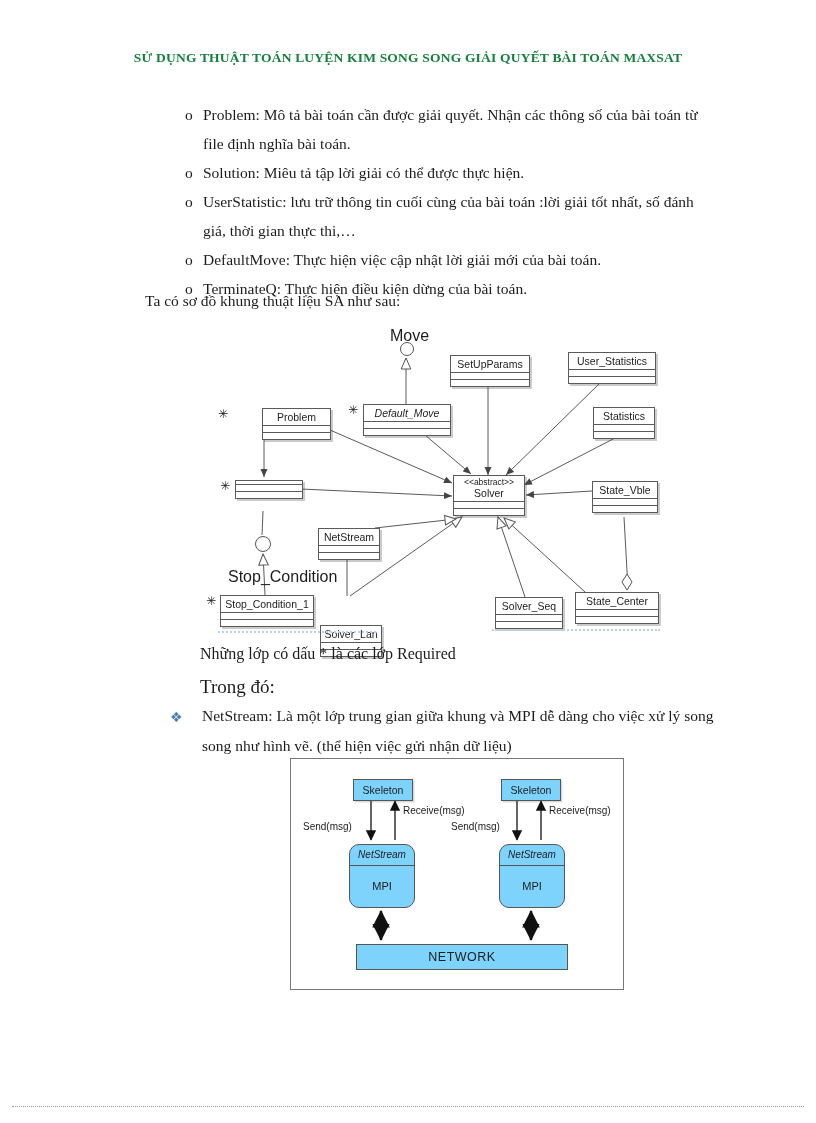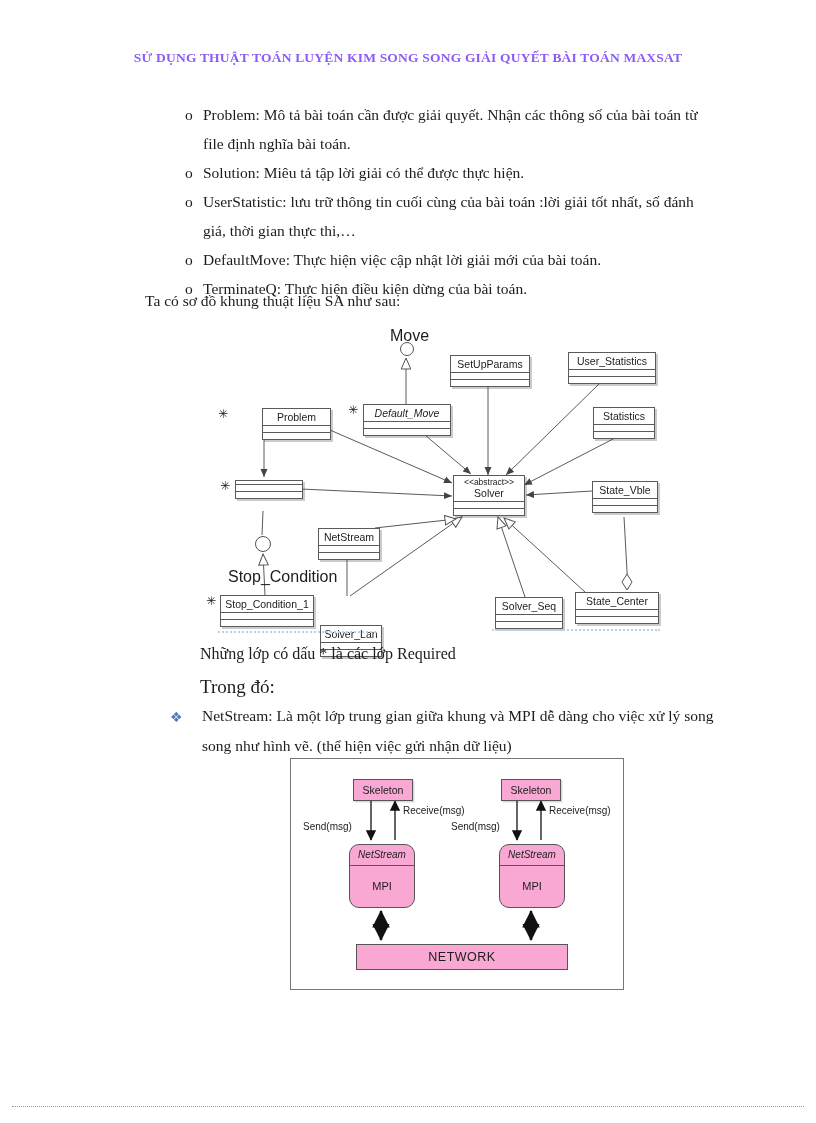--- a/index.html
+++ b/index.html
@@ -1,19 +1,19 @@
 <!DOCTYPE html>
 <html><head>
 <meta charset="utf-8">
 <style>
   html,body{margin:0;padding:0;background:#e8e8e8;}
   .page{position:relative;width:816px;height:1123px;background:#ffffff;margin:0 auto;
         font-family:"Liberation Serif",serif;color:#1c1c1c;overflow:hidden;}
   .title{position:absolute;top:50px;left:0;width:100%;text-align:center;font-weight:bold;
-         font-size:13.5px;color:#8b5cf6;letter-spacing:.2px;}
+         font-size:13.5px;color:#15803d;letter-spacing:.2px;}
   .blist{position:absolute;left:185px;top:100px;width:520px;font-size:15.5px;line-height:29px;}
   .bitem{display:flex;}
   .mk{width:18px;flex:none;}
   .intro{position:absolute;left:145px;top:292px;font-size:15.5px;}
 
   
   .d1{position:absolute;left:200px;top:325px;width:475px;height:318px;
       font-family:"Liberation Sans",sans-serif;}
   .wire{position:absolute;left:0;top:0;}
   .cls{position:absolute;background:#fff;border:1px solid #5a5a5a;
@@ -28,21 +28,21 @@
   .dotline{position:absolute;border-top:2px dotted #b9d2ea;}
 
   .note1{position:absolute;left:200px;top:645px;font-size:16px;}
   .note2{position:absolute;left:200px;top:676px;font-size:19px;}
   .nb{position:absolute;left:170px;top:701px;width:550px;font-size:15.5px;line-height:30px;display:flex;}
   .nb .dmk{width:32px;flex:none;font-size:14px;font-family:"DejaVu Sans",sans-serif;padding-top:1px;}
 
   
   .d2{position:absolute;left:290px;top:758px;width:332px;height:230px;border:1px solid #777;
       font-family:"Liberation Sans",sans-serif;background:#fff;}
-  .box{position:absolute;background:#f9a8d4;border:1px solid #555;font-size:10.5px;text-align:center;}
+  .box{position:absolute;background:#7dd3fc;border:1px solid #555;font-size:10.5px;text-align:center;}
   .skel{height:20px;line-height:20px;width:58px;box-shadow:1.5px 1.5px 0 rgba(70,70,70,.2);}
   .nsmpi{width:64px;height:62px;border-radius:10px;overflow:hidden;}
   .nsmpi .ns{height:20px;line-height:20px;border-bottom:1px solid #555;font-style:italic;font-size:10px;}
   .nsmpi .mpi{height:41px;line-height:41px;font-size:11px;}
   .net{left:65px;top:185px;width:210px;height:24px;line-height:24px;font-weight:normal;
        font-size:12.5px;letter-spacing:.5px;}
   .slbl{position:absolute;font-size:10px;white-space:nowrap;}
   .pagedot{position:absolute;left:12px;right:12px;top:1106px;border-top:1.5px dotted #9a9a9a;}
 </style>
 </head>

